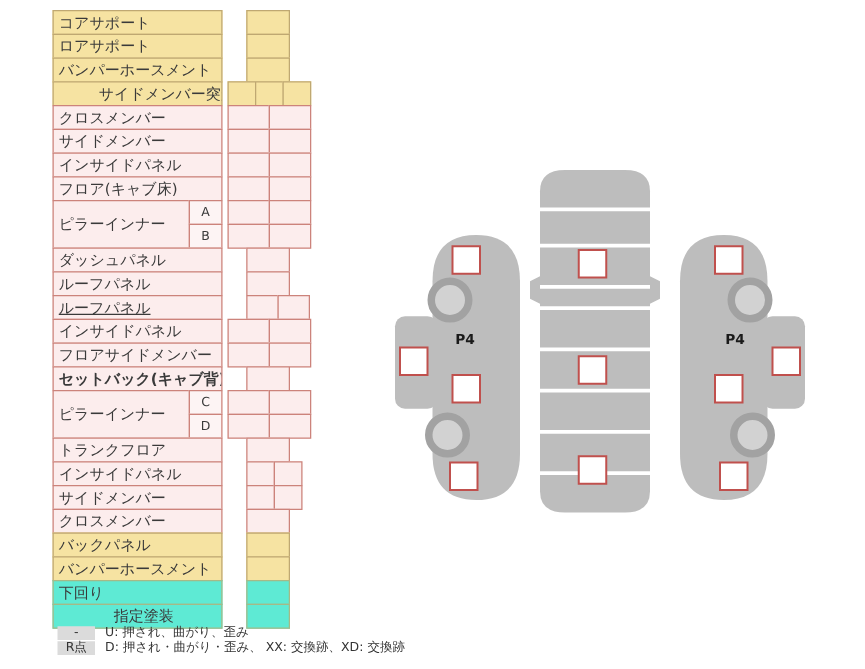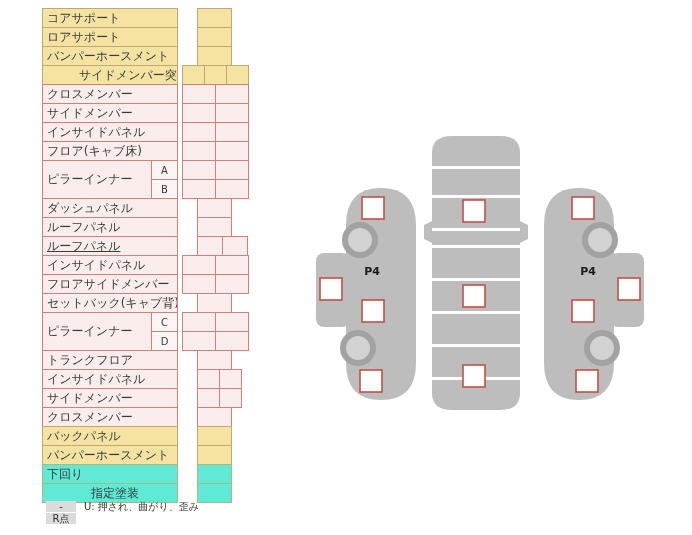--- a/index.html
+++ b/index.html
@@ -65,21 +65,21 @@
       <div class="gcell pink" style="left: 197px; top: 217px; width: 35px; height: 20px;"></div>
       <div class="rlabel pink" style="left: 42px; top: 236px; width: 136px; height: 20px; text-decoration: underline;">ルーフパネル</div>
       <div class="gcell pink" style="left: 197px; top: 236px; width: 26px; height: 20px;"></div>
       <div class="gcell pink" style="left: 222px; top: 236px; width: 26px; height: 20px;"></div>
       <div class="rlabel pink" style="left: 42px; top: 255px; width: 136px; height: 20px;">インサイドパネル</div>
       <div class="gcell pink" style="left: 182px; top: 255px; width: 34px; height: 20px;"></div>
       <div class="gcell pink" style="left: 215px; top: 255px; width: 34px; height: 20px;"></div>
       <div class="rlabel pink" style="left: 42px; top: 274px; width: 136px; height: 20px;">フロアサイドメンバー</div>
       <div class="gcell pink" style="left: 182px; top: 274px; width: 34px; height: 20px;"></div>
       <div class="gcell pink" style="left: 215px; top: 274px; width: 34px; height: 20px;"></div>
-      <div class="rlabel pink" style="left: 42px; top: 293px; width: 136px; height: 20px;">セットバック(キャブ背)</div>
+      <div class="rlabel pink" style="left: 42px; top: 293px; width: 136px; height: 20px; font-weight: bold;">セットバック(キャブ背)</div>
       <div class="gcell pink" style="left: 197px; top: 293px; width: 35px; height: 20px;"></div>
       <div class="rlabel pink" style="left: 42px; top: 312px; width: 110px; height: 39px;">ピラーインナー</div>
       <div class="rsub pink" style="left: 151px; top: 312px; width: 27px; height: 20px;">C</div>
       <div class="rsub pink" style="left: 151px; top: 331px; width: 27px; height: 20px;">D</div>
       <div class="gcell pink" style="left: 182px; top: 312px; width: 34px; height: 20px;"></div>
       <div class="gcell pink" style="left: 215px; top: 312px; width: 34px; height: 20px;"></div>
       <div class="gcell pink" style="left: 182px; top: 331px; width: 34px; height: 20px;"></div>
       <div class="gcell pink" style="left: 215px; top: 331px; width: 34px; height: 20px;"></div>
       <div class="rlabel pink" style="left: 42px; top: 350px; width: 136px; height: 20px;">トランクフロア</div>
       <div class="gcell pink" style="left: 197px; top: 350px; width: 35px; height: 20px;"></div>
@@ -146,17 +146,18 @@
   </svg>
 
   <div class="legend">
     <div class="legend-row">
       <span class="legend-sym">-</span>
       <span class="legend-text">U: 押され、曲がり、歪み</span>
     </div>
     <div class="legend-row">
       <span class="legend-sym">R点</span>
       <div class="legend-lines">
+        <div>D: 押され・曲がり・歪み、 XX: 交換跡、XD: 交換跡</div>
       </div>
     </div>
   </div>
 
 </div>
 
 </body></html>

